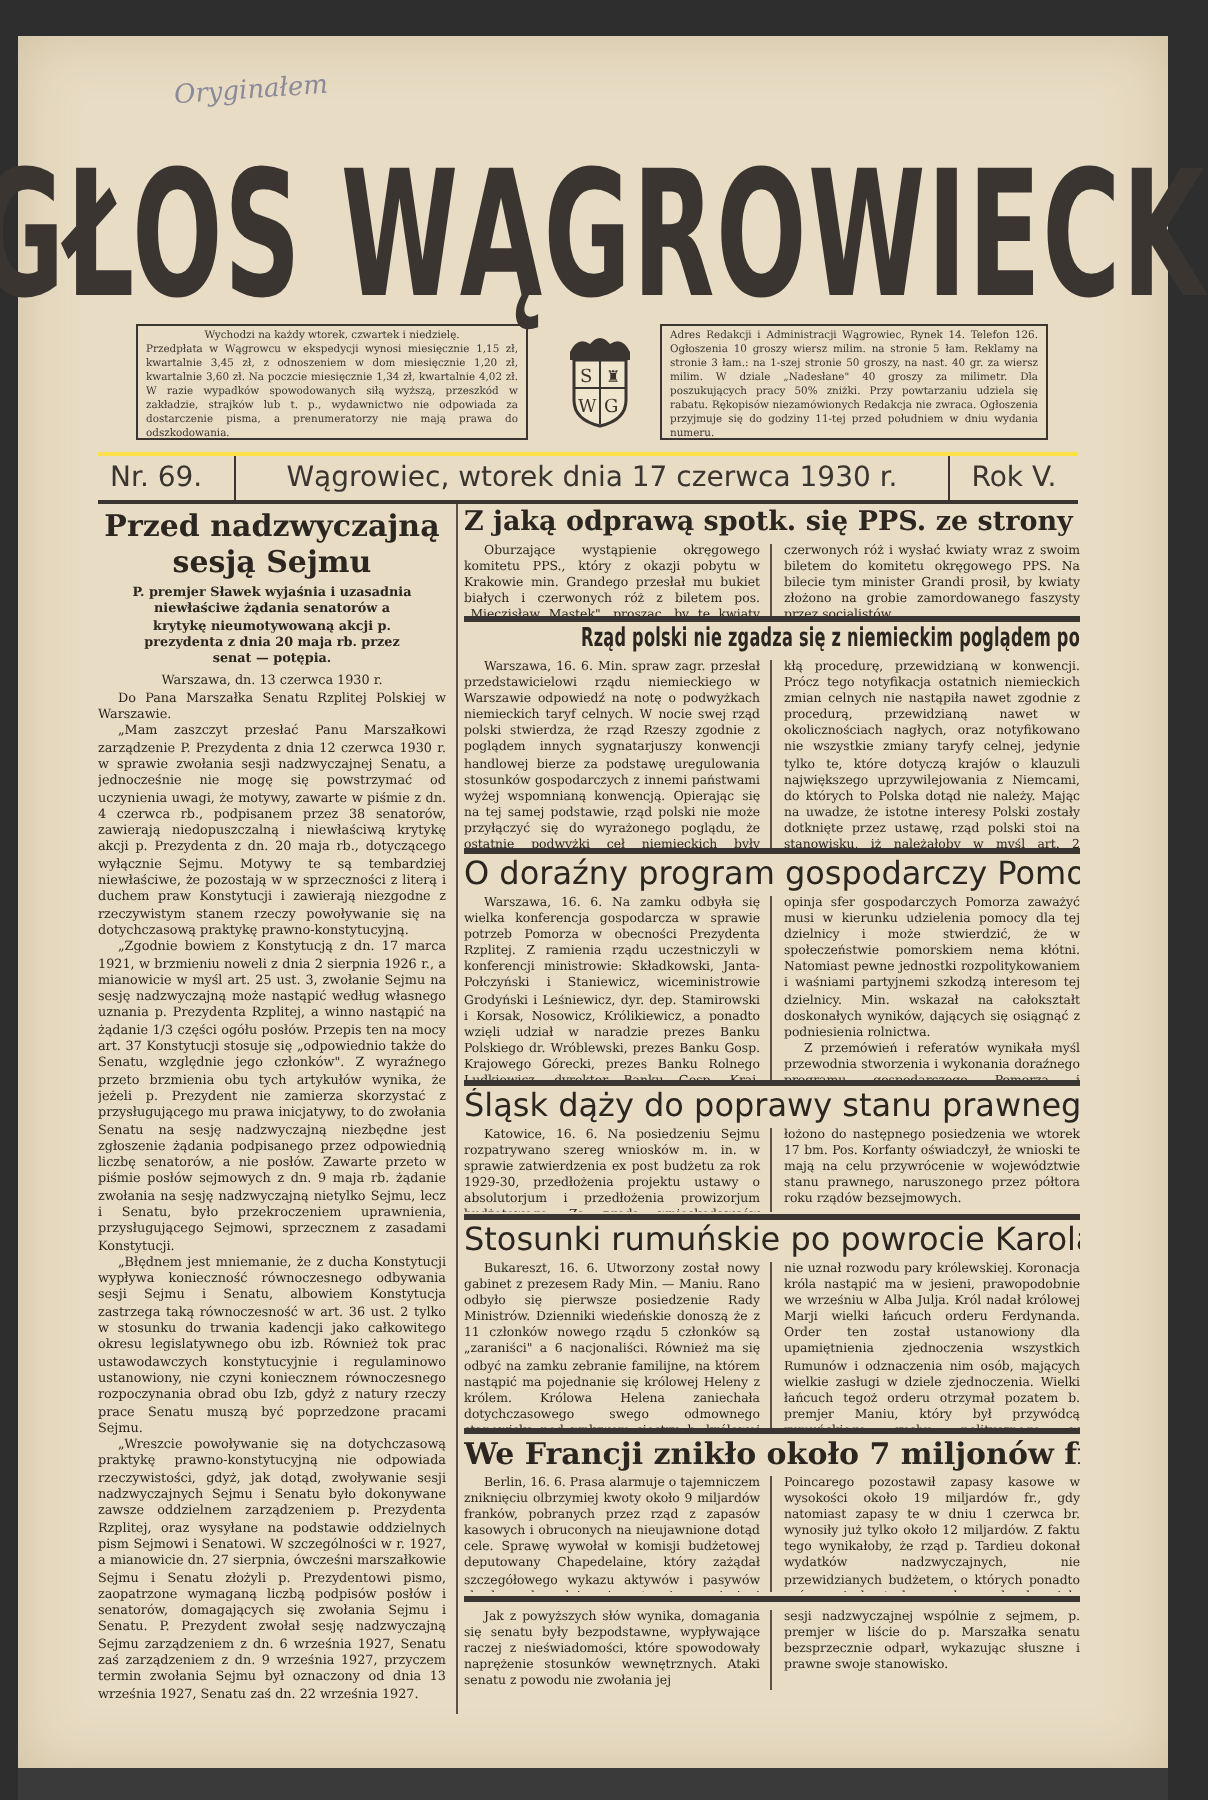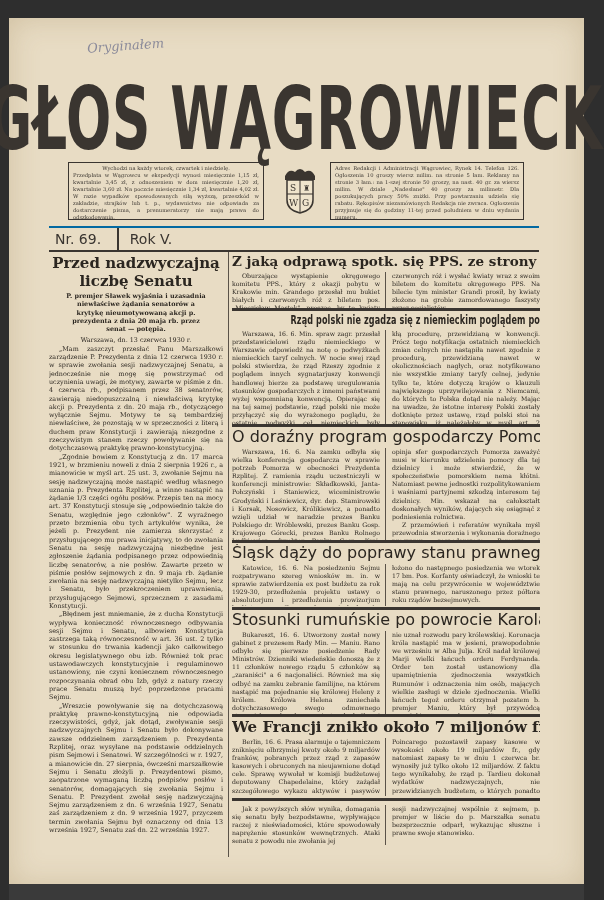--- a/index.html
+++ b/index.html
@@ -7,21 +7,21 @@
   .page { position:absolute; left:9px; top:18px; width:575px; height:868px; background:#e8dcc4; box-shadow: inset 0 0 30px rgba(140,110,60,0.25); }
   .bottom-edge { position:absolute; left:9px; top:884px; width:575px; height:16px; background:#3a3a3a; }
   .handwriting { position:absolute; left:78px; top:20px; font-family:"DejaVu Serif", serif; font-style:italic; font-size:13px; color:#8a8a9a; transform:rotate(-4deg); }
   .masthead { position:absolute; left:52px; top:50px; width:490px; height:100px; display:flex; justify-content:center; align-items:center; }
   .masthead-title { font-family:"DejaVu Sans", sans-serif; font-weight:bold; font-size:74px; letter-spacing:1px; color:#3a3530; transform:scaleX(0.72) scaleY(1.18); white-space:nowrap; }
   .infobox { position:absolute; top:162px; height:58px; border:1.5px solid #3a3530; font-size:5.2px; line-height:7px; padding:2px 4px; box-sizing:border-box; text-align:justify; color:#3a3530; overflow:hidden; }
   .infobox.left { left:68px; width:196px; }
   .infobox.right { left:330px; width:194px; }
   .infobox .center { text-align:center; display:block; }
   .crest { position:absolute; left:281px; top:166px; width:38px; height:48px; }
-  .dateline { position:absolute; left:49px; top:226px; width:490px; height:22px; border-top:2px solid #0369a1; border-bottom:2px solid #3a3530; display:flex; align-items:center; font-family:"DejaVu Sans", sans-serif; font-size:14px; color:#3a3530; }
+  .dateline { position:absolute; left:49px; top:226px; width:490px; height:22px; border-top:2px solid #fde047; border-bottom:2px solid #3a3530; display:flex; align-items:center; font-family:"DejaVu Sans", sans-serif; font-size:14px; color:#3a3530; }
   .dateline .nr { width:62px; padding-left:6px; border-right:1.5px solid #3a3530; height:100%; display:flex; align-items:center; }
   .dateline .date { flex:1; text-align:center; }
   .dateline .rok { width:64px; border-left:1.5px solid #3a3530; height:100%; display:flex; align-items:center; justify-content:center; }
   .col-left { position:absolute; left:49px; top:252px; width:174px; height:625px; font-size:6.4px; line-height:8.3px; text-align:justify; overflow:hidden; }
   .col-divider { position:absolute; left:228px; top:252px; width:1px; height:605px; background:#5a5248; }
   .h-serif { font-family:"DejaVu Serif", serif; font-weight:bold; text-align:center; color:#2b2620; }
   .lead { font-weight:bold; text-align:center; font-size:6.4px; line-height:8.3px; margin:2px 16px 3px; }
   p { margin:0; text-indent:10px; }
   .right-area { position:absolute; left:232px; top:252px; width:308px; height:620px; }
   .article { position:absolute; left:0; width:308px; overflow:hidden; }
@@ -60,27 +60,29 @@
   <text x="8" y="40" font-size="9" fill="#3a3530" font-family="DejaVu Serif, serif">W</text>
   <text x="21" y="40" font-size="9" fill="#3a3530" font-family="DejaVu Serif, serif">G</text>
 </svg>
 
 <div class="infobox right">
   <span>Adres Redakcji i Administracji Wągrowiec, Rynek 14. Telefon 126. Ogłoszenia 10 groszy wiersz milim. na stronie 5 łam. Reklamy na stronie 3 łam.: na 1-szej stronie 50 groszy, na nast. 40 gr. za wiersz milim. W dziale „Nadesłane" 40 groszy za milimetr. Dla poszukujących pracy 50% zniżki. Przy powtarzaniu udziela się rabatu. Rękopisów niezamówionych Redakcja nie zwraca. Ogłoszenia przyjmuje się do godziny 11-tej przed południem w dniu wydania numeru.</span>
 </div>
 
 <div class="dateline">
   <div class="nr">Nr. 69.</div>
+  <div class="date">Wągrowiec, wtorek dnia 17 czerwca 1930 r.</div>
   <div class="rok">Rok V.</div>
 </div>
 
 <div class="col-left">
-  <div class="h-serif" style="font-size:15px;line-height:18px;margin-top:2px;">Przed nadzwyczajną liczbę Senatu</div>
+  <div class="h-serif" style="font-size:15px;line-height:18px;margin-top:2px;">Przed nadzwyczajną sesją Sejmu</div>
   <div class="lead">P. premjer Sławek wyjaśnia i uzasadnia niewłaściwe żądania senatorów a krytykę nieumotywowaną akcji p. prezydenta z dnia 20 maja rb. przez senat — potępia.</div>
   <p style="text-align:center;text-indent:0">Warszawa, dn. 13 czerwca 1930 r.</p>
+  <p>Do Pana Marszałka Senatu Rzplitej Polskiej w Warszawie.</p>
   <p>„Mam zaszczyt przesłać Panu Marszałkowi zarządzenie P. Prezydenta z dnia 12 czerwca 1930 r. w sprawie zwołania sesji nadzwyczajnej Senatu, a jednocześnie nie mogę się powstrzymać od uczynienia uwagi, że motywy, zawarte w piśmie z dn. 4 czerwca rb., podpisanem przez 38 senatorów, zawierają niedopuszczalną i niewłaściwą krytykę akcji p. Prezydenta z dn. 20 maja rb., dotyczącego wyłącznie Sejmu. Motywy te są tembardziej niewłaściwe, że pozostają w w sprzeczności z literą i duchem praw Konstytucji i zawierają niezgodne z rzeczywistym stanem rzeczy powoływanie się na dotychczasową praktykę prawno-konstytucyjną.</p>
   <p>„Zgodnie bowiem z Konstytucją z dn. 17 marca 1921, w brzmieniu noweli z dnia 2 sierpnia 1926 r., a mianowicie w myśl art. 25 ust. 3, zwołanie Sejmu na sesję nadzwyczajną może nastąpić według własnego uznania p. Prezydenta Rzplitej, a winno nastąpić na żądanie 1/3 części ogółu posłów. Przepis ten na mocy art. 37 Konstytucji stosuje się „odpowiednio także do Senatu, względnie jego członków". Z wyraźnego przeto brzmienia obu tych artykułów wynika, że jeżeli p. Prezydent nie zamierza skorzystać z przysługującego mu prawa inicjatywy, to do zwołania Senatu na sesję nadzwyczajną niezbędne jest zgłoszenie żądania podpisanego przez odpowiednią liczbę senatorów, a nie posłów. Zawarte przeto w piśmie posłów sejmowych z dn. 9 maja rb. żądanie zwołania na sesję nadzwyczajną nietylko Sejmu, lecz i Senatu, było przekroczeniem uprawnienia, przysługującego Sejmowi, sprzecznem z zasadami Konstytucji.</p>
   <p>„Błędnem jest mniemanie, że z ducha Konstytucji wypływa konieczność równoczesnego odbywania sesji Sejmu i Senatu, albowiem Konstytucja zastrzega taką równoczesność w art. 36 ust. 2 tylko w stosunku do trwania kadencji jako całkowitego okresu legislatywnego obu izb. Również tok prac ustawodawczych konstytucyjnie i regulaminowo ustanowiony, nie czyni koniecznem równoczesnego rozpoczynania obrad obu Izb, gdyż z natury rzeczy prace Senatu muszą być poprzedzone pracami Sejmu.</p>
   <p>„Wreszcie powoływanie się na dotychczasową praktykę prawno-konstytucyjną nie odpowiada rzeczywistości, gdyż, jak dotąd, zwoływanie sesji nadzwyczajnych Sejmu i Senatu było dokonywane zawsze oddzielnem zarządzeniem p. Prezydenta Rzplitej, oraz wysyłane na podstawie oddzielnych pism Sejmowi i Senatowi. W szczególności w r. 1927, a mianowicie dn. 27 sierpnia, ówcześni marszałkowie Sejmu i Senatu złożyli p. Prezydentowi pismo, zaopatrzone wymaganą liczbą podpisów posłów i senatorów, domagających się zwołania Sejmu i Senatu. P. Prezydent zwołał sesję nadzwyczajną Sejmu zarządzeniem z dn. 6 września 1927, Senatu zaś zarządzeniem z dn. 9 września 1927, przyczem termin zwołania Sejmu był oznaczony od dnia 13 września 1927, Senatu zaś dn. 22 września 1927.</p>
 
 </div>
 <div class="col-divider"></div>
 
 <div class="right-area">
 

